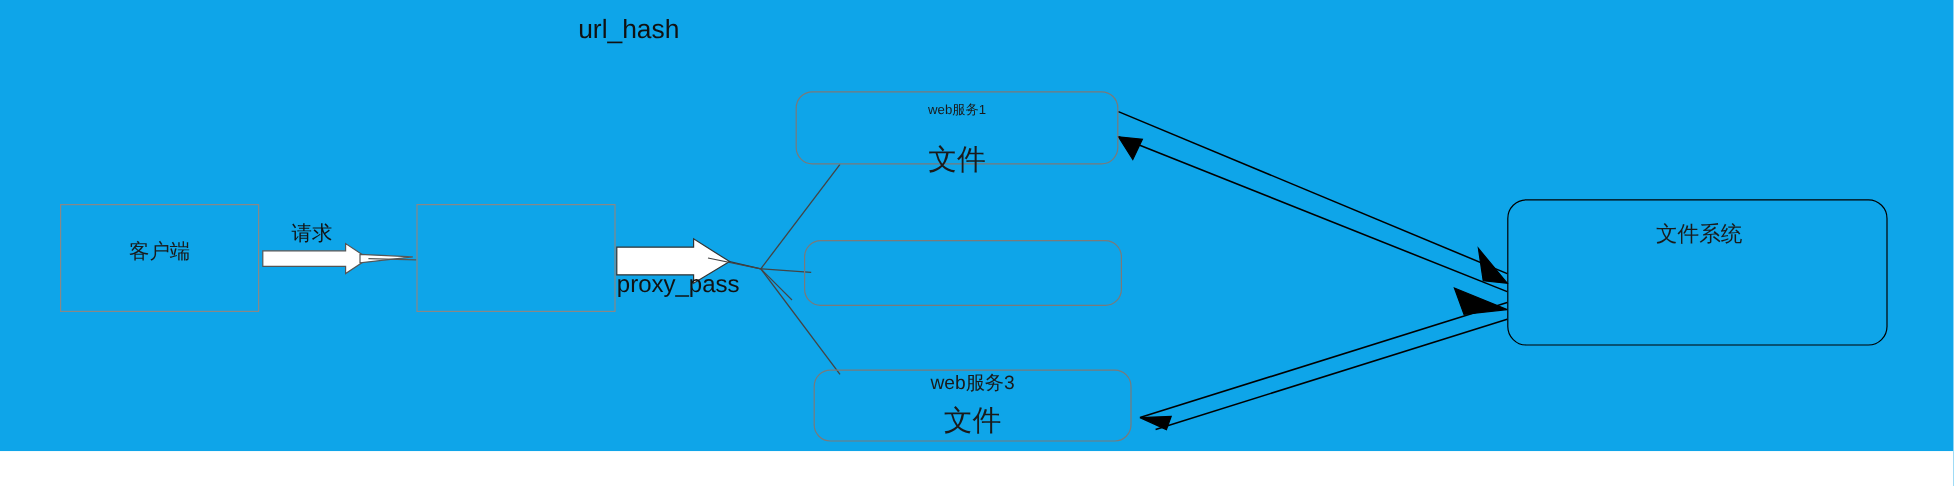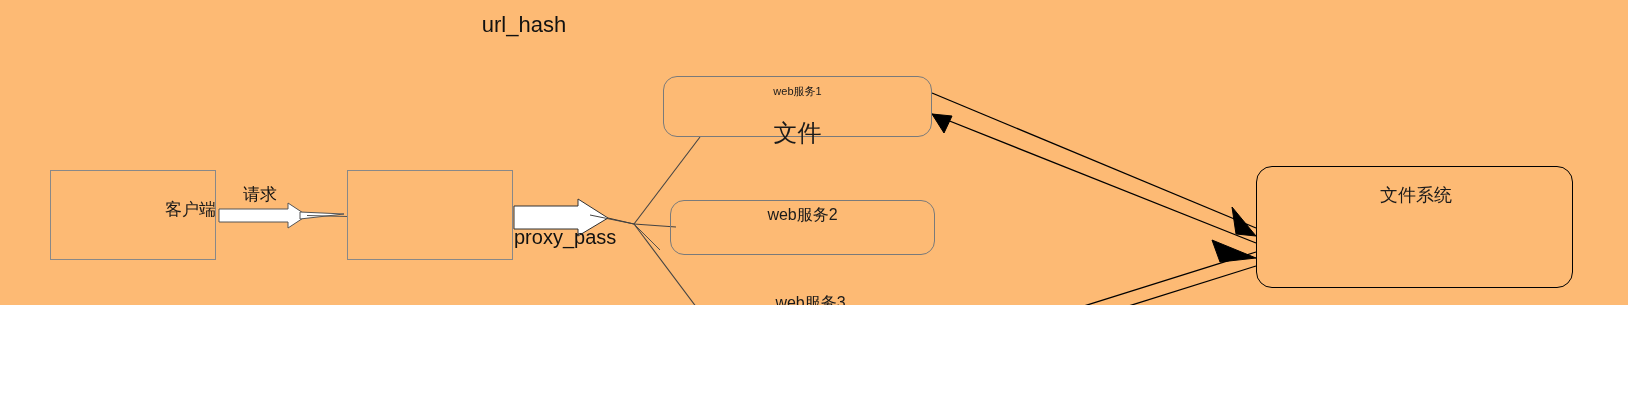--- a/index.html
+++ b/index.html
@@ -8,22 +8,22 @@
     padding: 0;
     background: #ffffff;
   }
   body {
     font-family: "Liberation Sans", "DejaVu Sans", sans-serif;
     color: #000000;
   }
   #canvas {
     position: relative;
     width: 1628px;
-    height: 305px;
-    background: #fdba74;
+    height: 376px;
+    background: #0ea5e9;
     overflow: hidden;
   }
   #vector-layer {
     position: absolute;
     left: 0;
     top: 0;
     width: 1628px;
     height: 405px;
     pointer-events: none;
   }
@@ -47,21 +47,20 @@
     position: absolute;
     white-space: nowrap;
     text-align: center;
     color: #1a1a1a;
   }
   .lbl-client {
     left: 50px;
     top: 198px;
     width: 166px;
     font-size: 17px;
-    text-align: right;
   }
   .lbl-nginx {
     left: 347px;
     top: 188px;
     width: 166px;
     font-size: 17px;
   }
   .lbl-web1 {
     left: 663px;
     top: 84px;
@@ -69,21 +68,21 @@
     font-size: 11px;
   }
   .lbl-web2 {
     left: 670px;
     top: 205px;
     width: 265px;
     font-size: 16px;
   }
   .lbl-web3 {
     left: 678px;
-    top: 293px;
+    top: 309px;
     width: 265px;
     font-size: 16px;
   }
   .lbl-fs {
     left: 1232px;
     top: 183px;
     width: 220px;
     font-size: 18px;
     text-align: right;
   }
@@ -175,21 +174,20 @@
   <div class="node node-rect" style="left:50px; top:170px; width:166px; height:90px;"></div>
   <div class="node-label lbl-client">客户端</div>
 
   <div class="node node-rect" style="left:347px; top:170px; width:166px; height:90px;"></div>
 
   <div class="node node-round" style="left:663px; top:76px; width:269px; height:61px;"></div>
   <div class="node-label lbl-web1">web服务1</div>
   <div class="node-label lbl-file1">文件</div>
 
   <div class="node node-round" style="left:670px; top:200px; width:265px; height:55px;"></div>
-  <div class="node-label lbl-web2">web服务2</div>
 
   <div class="node node-round" style="left:678px; top:308px; width:265px; height:60px;"></div>
   <div class="node-label lbl-web3">web服务3</div>
   <div class="node-label lbl-file3">文件</div>
 
   <div class="node node-round-dark" style="left:1256px; top:166px; width:317px; height:122px;"></div>
   <div class="node-label lbl-fs">文件系统</div>
 
   <div class="edge-label lbl-request">请求</div>
   <div class="edge-label lbl-proxypass">proxy_pass</div>

